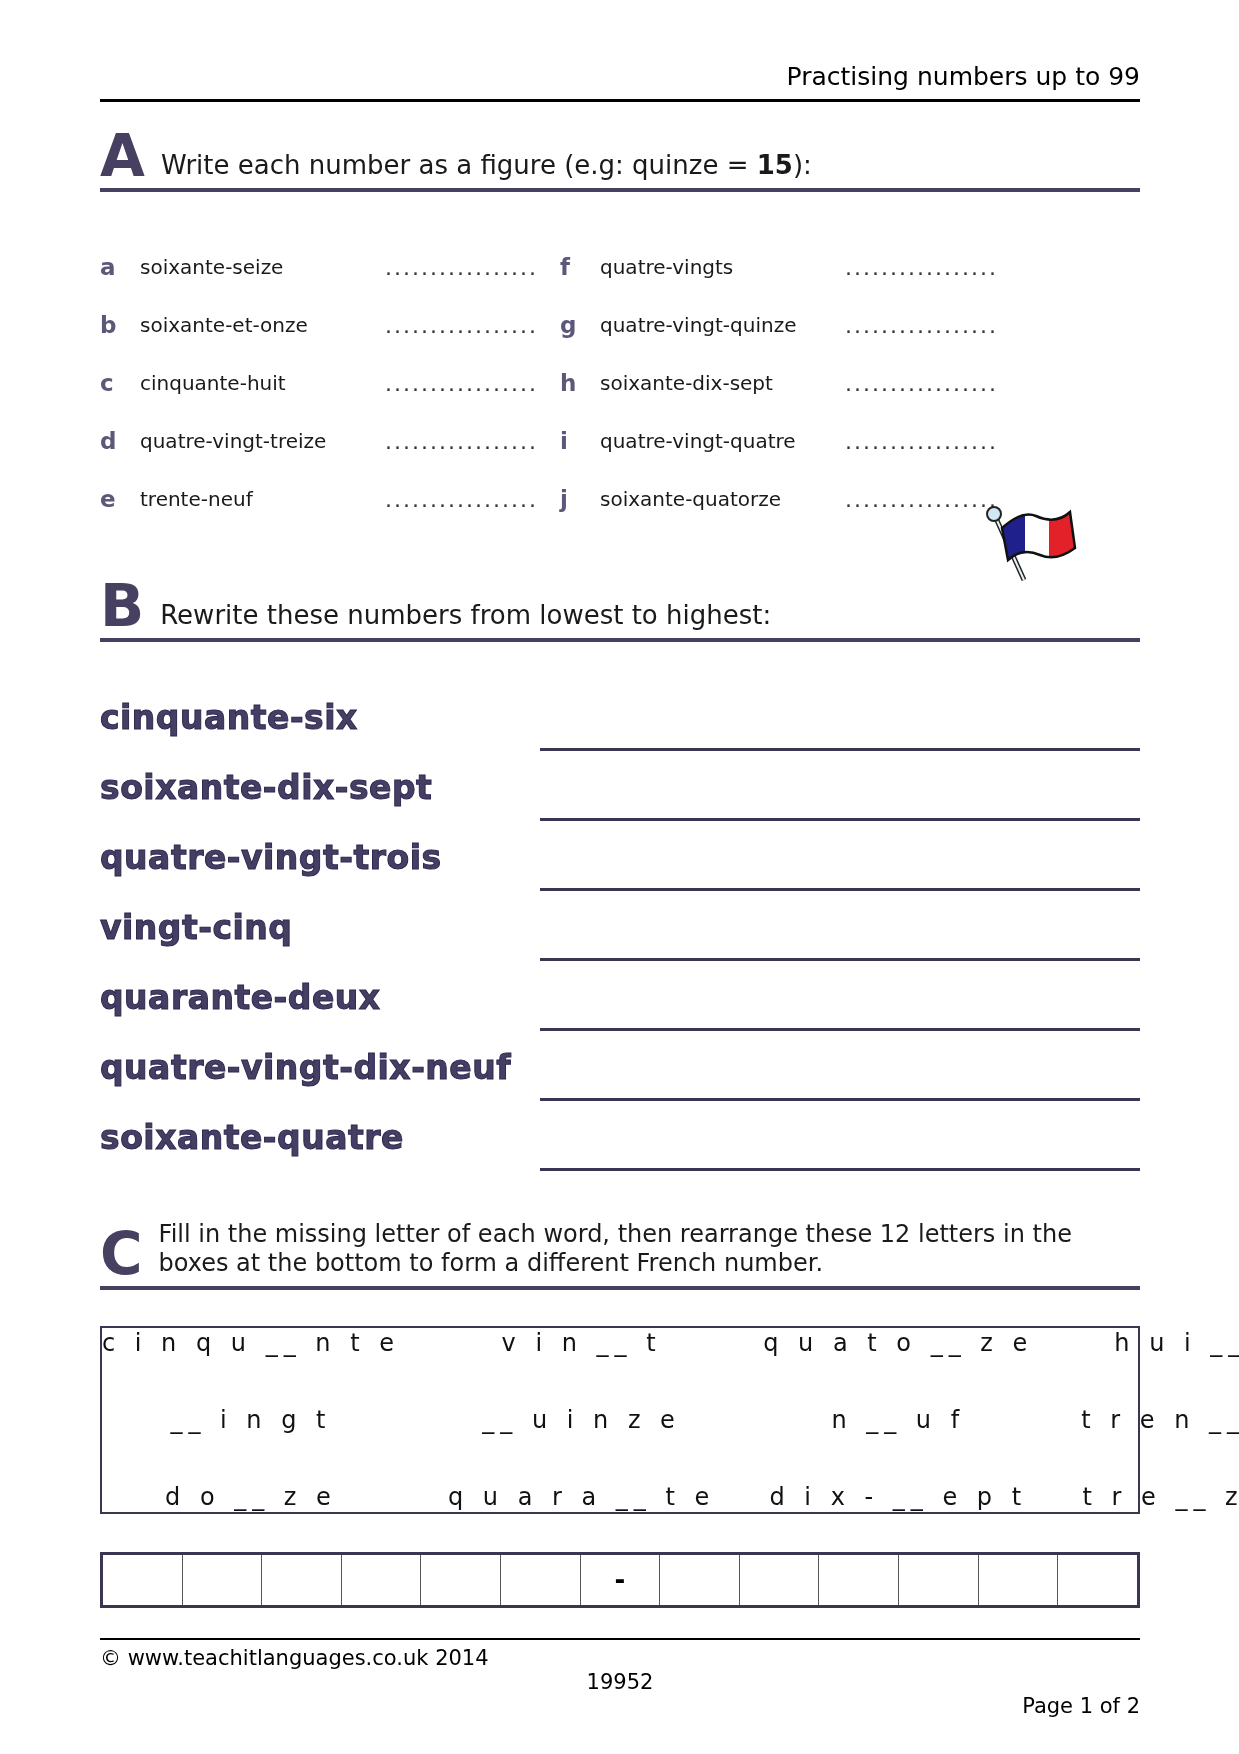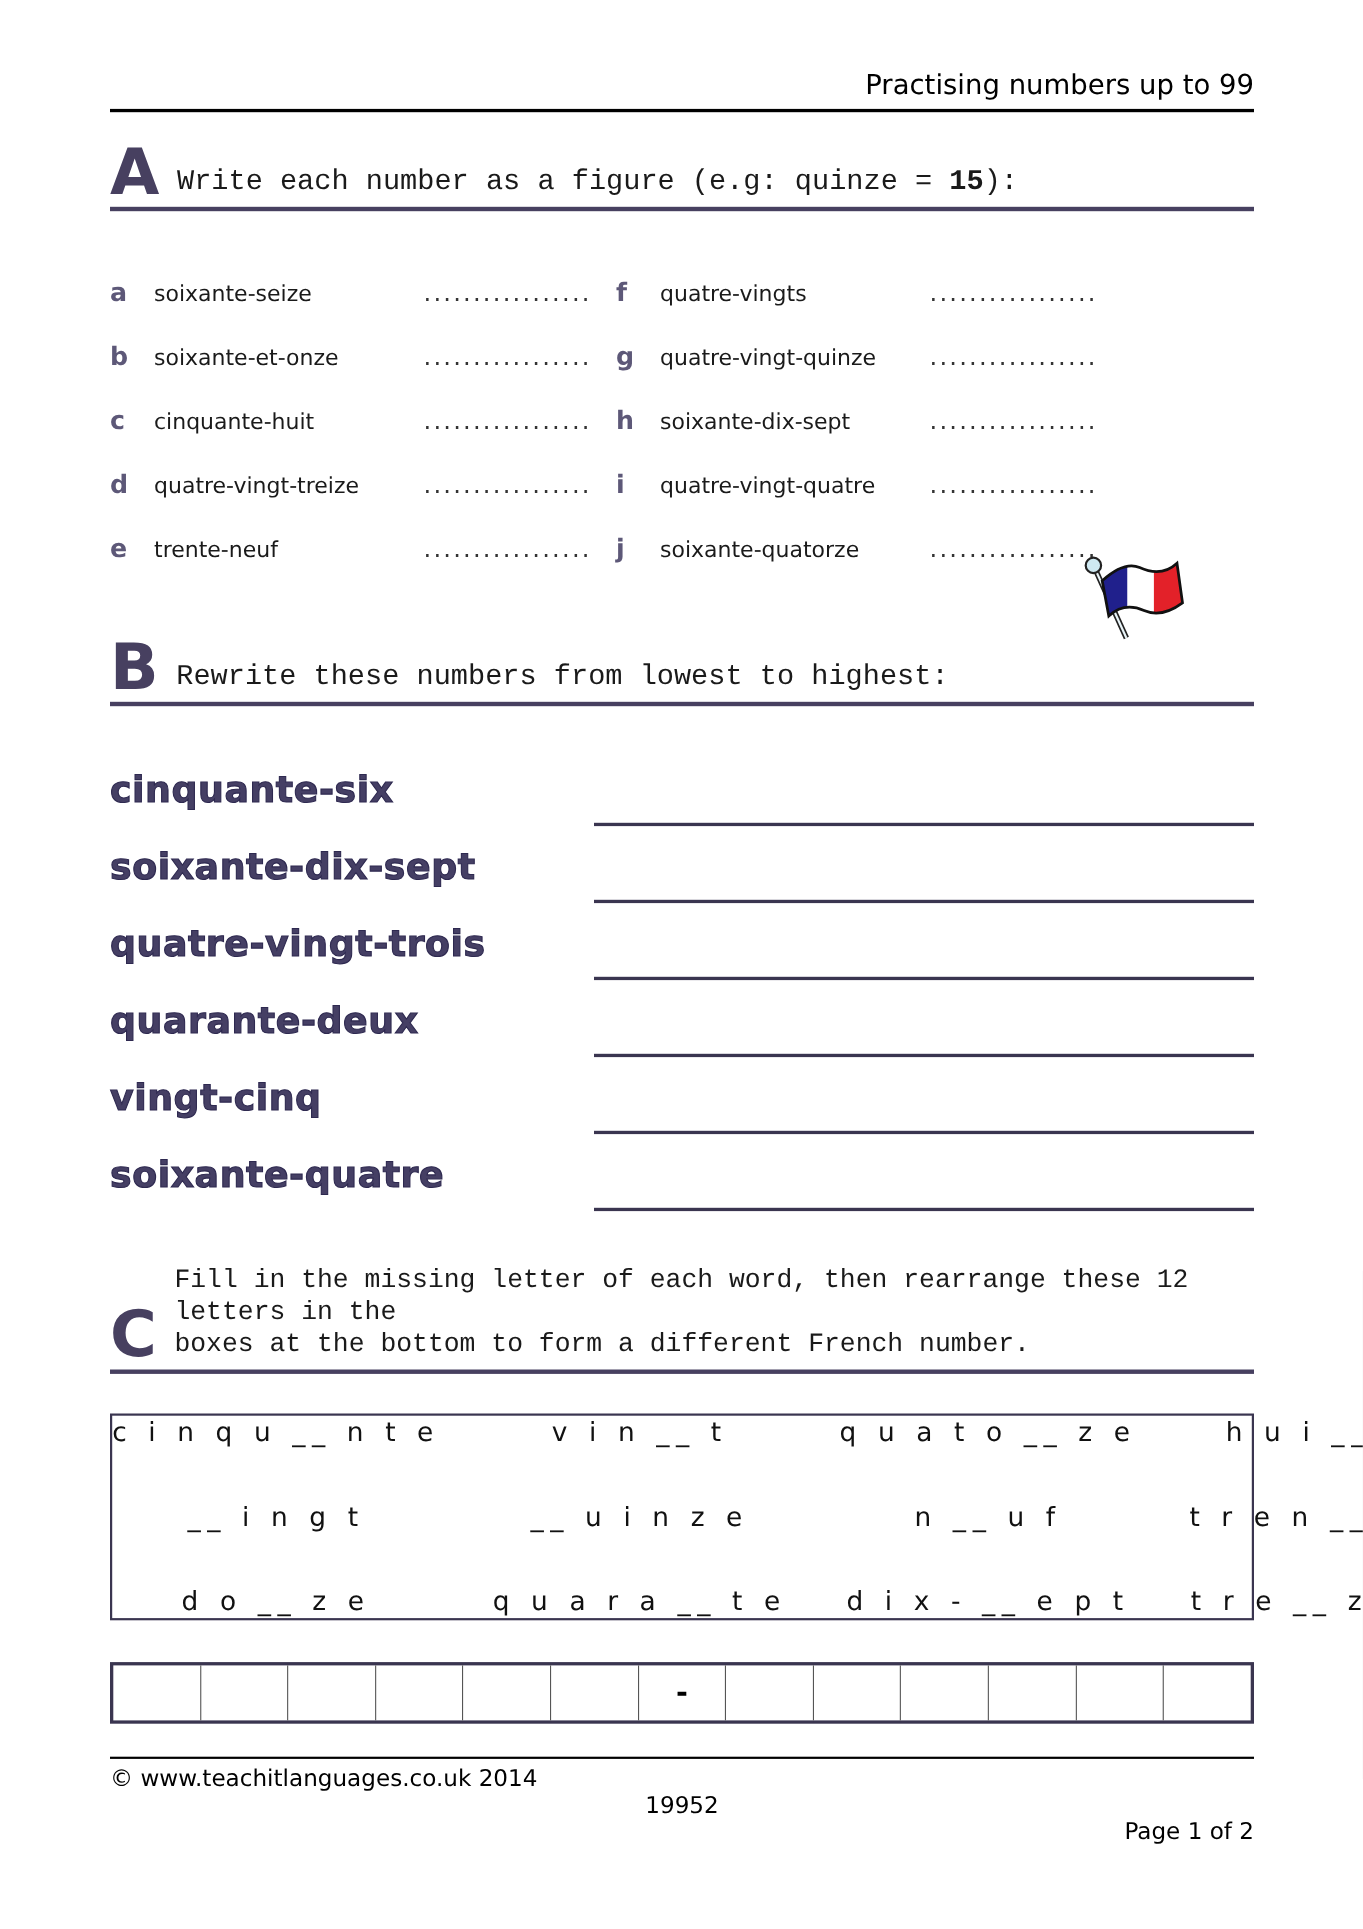--- a/index.html
+++ b/index.html
@@ -35,21 +35,20 @@
     font-size:58px;
     line-height:52px;
     font-weight:bold;
     color:#474060;
     flex:0 0 auto;
   }
   .sec-text{
     font-size:26px;
     line-height:30px;
     padding-bottom:2px;
-    font-family:Liberation Mono, monospace;
   }
   .sec-a{margin-top:28px;}
   .sec-b{margin-top:52px;}
   .sec-c{margin-top:48px;}
   .sec-c .sec-text{font-size:24px;line-height:29px;}
   
   .a-grid{
     margin-top:46px;
     display:grid;
     grid-template-columns:460px 480px;
@@ -259,25 +258,29 @@
     </div>
     <div class="b-row">
       <span class="b-word">soixante-dix-sept</span>
       <span class="b-line"></span>
     </div>
     <div class="b-row">
       <span class="b-word">quatre-vingt-trois</span>
       <span class="b-line"></span>
     </div>
     <div class="b-row">
+      <span class="b-word">vingt-cinq</span>
+      <span class="b-line"></span>
+    </div>
+    <div class="b-row">
       <span class="b-word">quarante-deux</span>
       <span class="b-line"></span>
     </div>
     <div class="b-row">
-      <span class="b-word">vingt-cinq</span>
+      <span class="b-word">quatre-vingt-dix-neuf</span>
       <span class="b-line"></span>
     </div>
     <div class="b-row">
       <span class="b-word">soixante-quatre</span>
       <span class="b-line"></span>
     </div>
   </div>
 
   <div class="sec-header sec-c">
     <span class="sec-letter">C</span>

